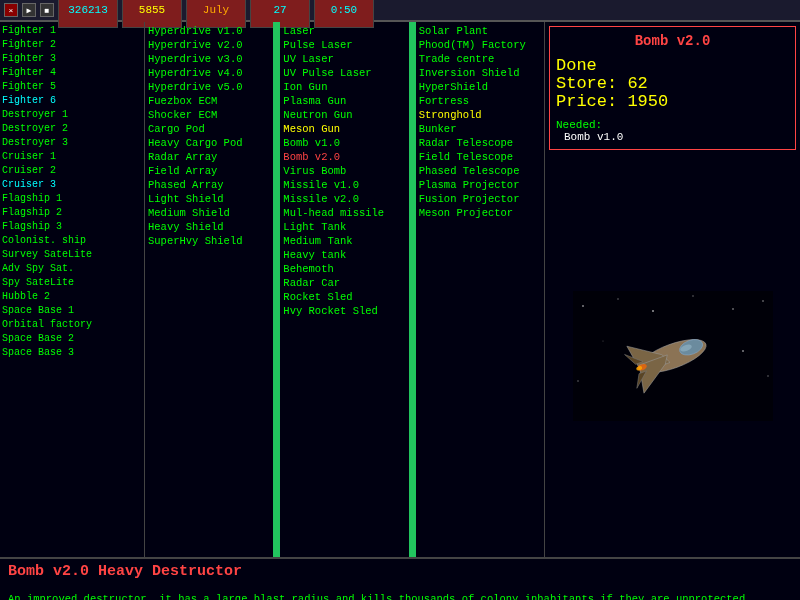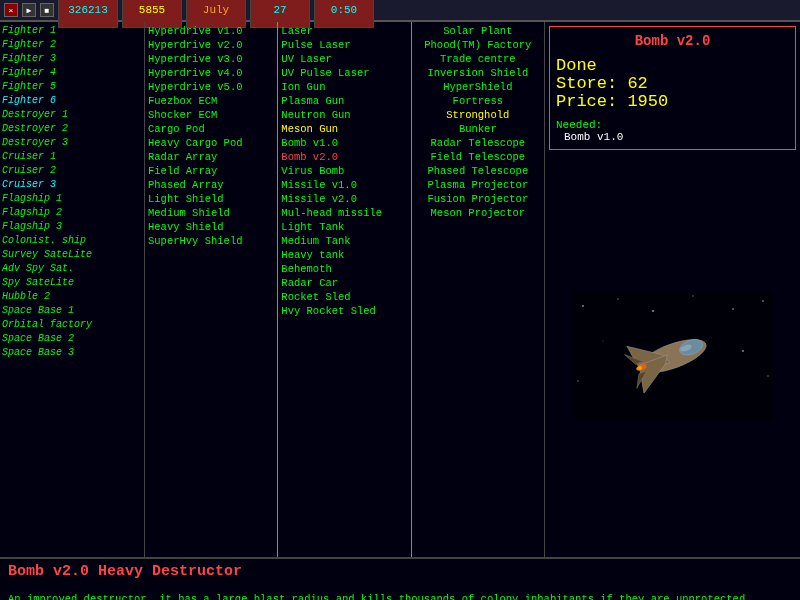--- a/index.html
+++ b/index.html
@@ -52,36 +52,35 @@
       height: 535px;
       background: #000011;
     }
 
     
     #left-panel {
       width: 145px;
       border-right: 1px solid #444;
       overflow: hidden;
       padding: 2px;
-      font-style: italic;
     }
 
     
     #middle-panel {
       width: 400px;
       display: flex;
       border-right: 1px solid #444;
     }
 
     .col {
       flex: 1;
       padding: 2px 3px;
-      border-right: 1px solid #22c55e;
-    }
-    .col:last-child { border-right: none; text-align: center; }
+      border-right: 7px solid #22c55e;
+    }
+    .col:last-child { border-right: none; }
 
     .list-item {
       color: #00ff00;
       line-height: 14px;
       cursor: pointer;
       white-space: nowrap;
       font-size: 10.5px;
     }
     .list-item.highlighted { color: #ff4444; }
     .list-item.cyan { color: #00ffff; }

